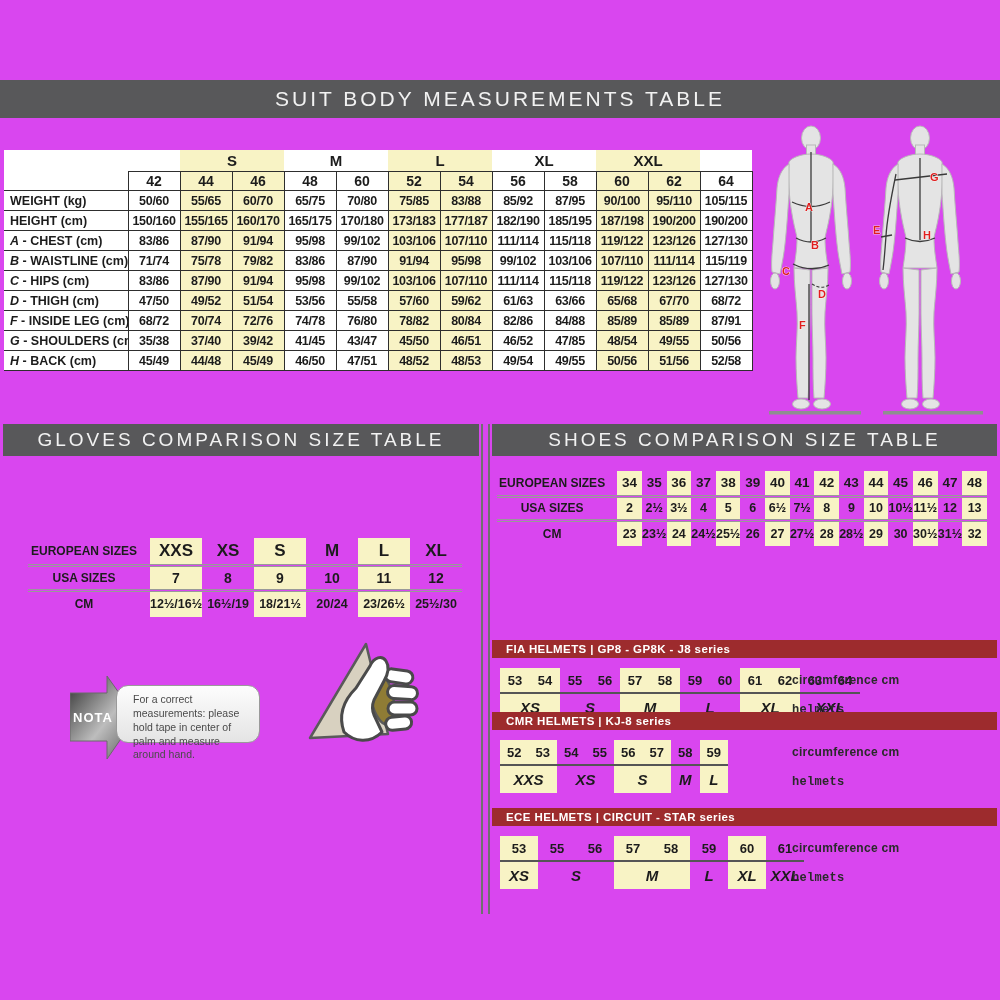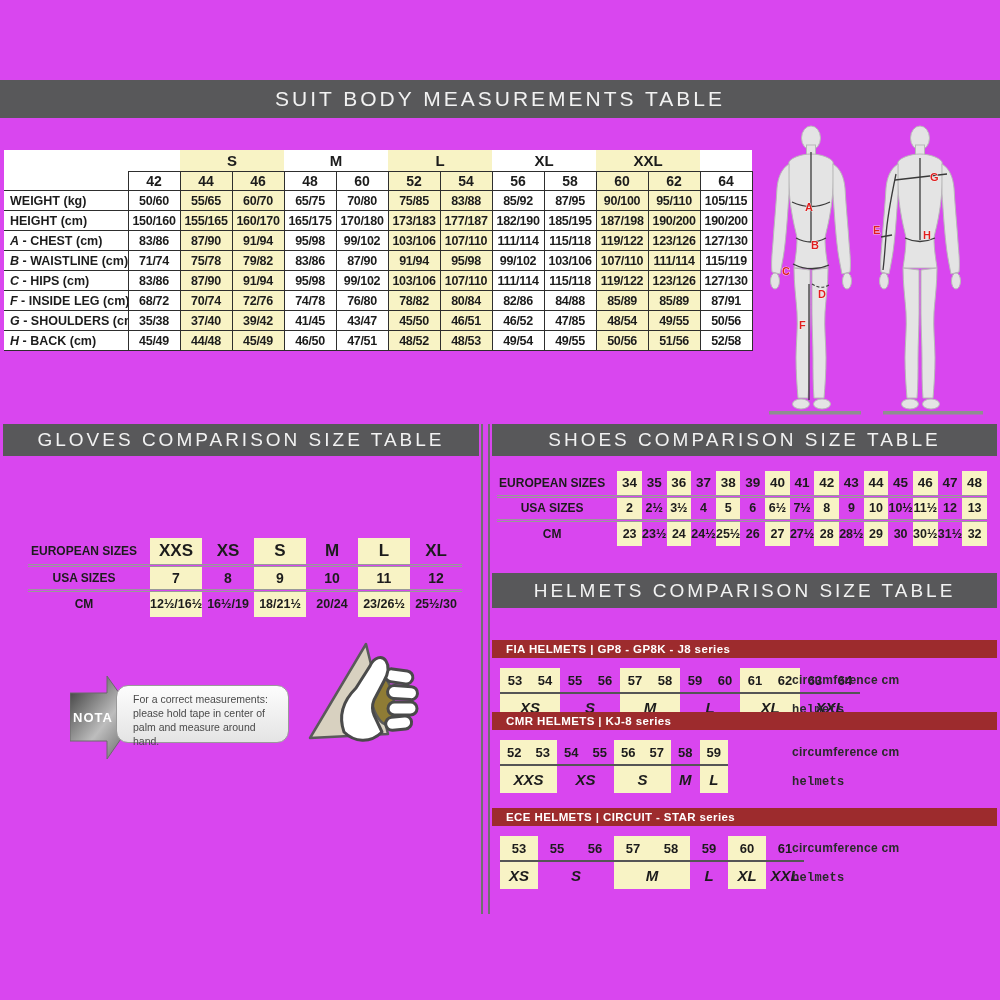--- a/index.html
+++ b/index.html
@@ -53,21 +53,21 @@
   .htable tr.szs td{height:27px;font-size:15px;font-style:italic;}
   .htable td.hl{background:var(--yl);}
   .hlabel{position:absolute;left:300px;font-weight:bold;font-size:12px;color:#2a2a2a;letter-spacing:.3px;}
   .lab-circ{top:33px;} .lab-helm{top:63px;font-family:Liberation Mono, monospace;}
 
   #divider{position:absolute;left:481px;top:424px;height:490px;width:5px;
            border-left:2px solid #707070;border-right:2px solid #707070;}
 
   
   #nota{position:absolute;left:70px;top:670px;width:235px;height:95px;}
-  #nota-bubble{position:absolute;left:46px;top:15px;width:173px;height:58px;border:1.5px solid #9a9a9a;
+  #nota-bubble{position:absolute;left:46px;top:15px;width:144px;height:58px;border:1.5px solid #9a9a9a;
         border-radius:12px;background:linear-gradient(180deg,#fdfdfd,#e4e4e4);
         padding:7px 8px 6px 16px;box-sizing:border-box;font-size:10.5px;color:#4a4a4a;
         line-height:1.32;text-align:left;}
   #nota-arrow{position:absolute;left:0;top:0;}
   #nota-arrow text{font:bold 13px "Liberation Sans",sans-serif;fill:#fff;letter-spacing:1px;}
 
   #hand{position:absolute;left:298px;top:636px;}
   #figures{position:absolute;left:765px;top:118px;}
   .ml{stroke:#3a3a3a;stroke-width:1.3;fill:none;}
   .mld{stroke:#3a3a3a;stroke-width:1.2;fill:none;stroke-dasharray:3 2;}
@@ -192,20 +192,35 @@
           <td class="val hl">91/94</td>
           <td class="val">95/98</td>
           <td class="val">99/102</td>
           <td class="val hl">103/106</td>
           <td class="val hl">107/110</td>
           <td class="val">111/114</td>
           <td class="val">115/118</td>
           <td class="val hl">119/122</td>
           <td class="val hl">123/126</td>
           <td class="val">127/130</td>
+        </tr>
+        <tr>
+          <th class="rowlabel"><i>D</i> - THIGH (cm)</th>
+          <td class="val">47/50</td>
+          <td class="val hl">49/52</td>
+          <td class="val hl">51/54</td>
+          <td class="val">53/56</td>
+          <td class="val">55/58</td>
+          <td class="val hl">57/60</td>
+          <td class="val hl">59/62</td>
+          <td class="val">61/63</td>
+          <td class="val">63/66</td>
+          <td class="val hl">65/68</td>
+          <td class="val hl">67/70</td>
+          <td class="val">68/72</td>
         </tr>
         <tr>
           <th class="rowlabel"><i>F</i> - INSIDE LEG (cm)</th>
           <td class="val">68/72</td>
           <td class="val hl">70/74</td>
           <td class="val hl">72/76</td>
           <td class="val">74/78</td>
           <td class="val">76/80</td>
           <td class="val hl">78/82</td>
           <td class="val hl">80/84</td>
@@ -438,23 +453,20 @@
           <td>28½</td>
           <td class="hl">29</td>
           <td>30</td>
           <td class="hl">30½</td>
           <td>31½</td>
           <td class="hl">32</td>
         </tr>
       </tbody>
     </table>
 
-  <div class="bar" id="helmets-bar">
-    <span>HELMETS COMPARISON SIZE TABLE</span>
-  </div>
   <div id="helmet-series-root">
       <div class="series s0">
         <div class="band">FIA HELMETS  |  GP8 - GP8K - J8 series</div>
         <table class="htable">
           <colgroup>
             <col style="width: 30px;">
             <col style="width: 30px;">
             <col style="width: 30px;">
             <col style="width: 30px;">
             <col style="width: 30px;">

